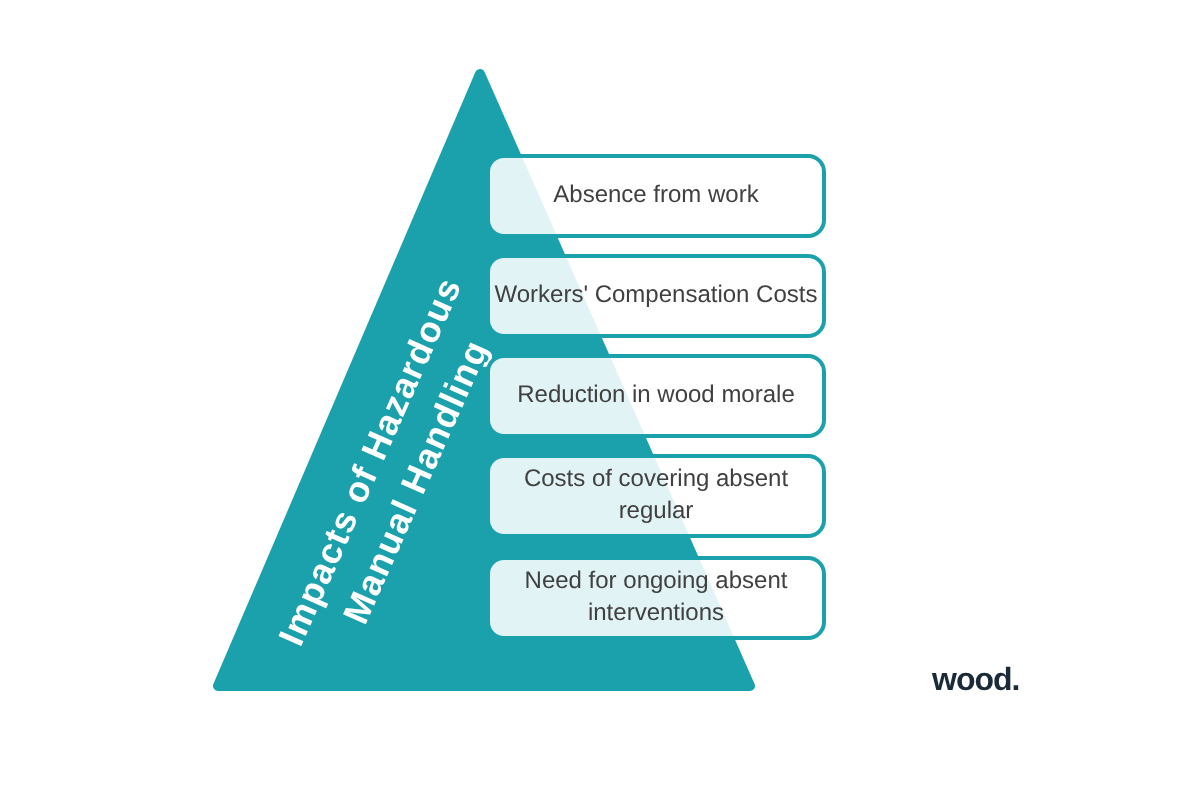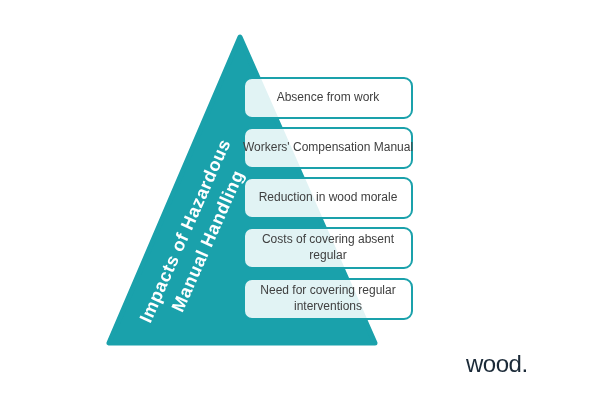--- a/index.html
+++ b/index.html
@@ -46,44 +46,44 @@
     text-align:center;
     padding:0 6px;
   }
   .level-box:nth-child(1){top:65px;}
   .level-box:nth-child(2){top:115px;white-space:nowrap;padding:0 2px;}
   .level-box:nth-child(3){top:165px;}
   .level-box:nth-child(4){top:215px;}
   .level-box:nth-child(5){top:266px;}
   .logo{
     position:absolute;
-    left:466px;top:350px;
-    font-size:24px;
-    font-weight:normal;
+    left:466px;top:332px;
+    font-size:16px;
+    font-weight:bold;
     letter-spacing:-0.5px;
     color:var(--logo-color,#1B2A38);
   }
 </style>
 </head>
 <body style="--teal: #1AA1AB; --box-fill: rgba(255,255,255,0.87); --box-text: #404040; --title-color: #FFFFFF; --logo-color: #1B2A38; --bg: #FFFFFF;">
 
 <div class="canvas">
 
   <svg class="triangle-svg" viewBox="0 0 600 400" aria-hidden="true">
     <polygon points="240,37 109,343 375,343"></polygon>
   </svg>
 
   <div class="pyramid-title">
     <span>Impacts of Hazardous</span>
     <span>Manual Handling</span>
   </div>
 
   <div class="levels">
     <div class="level-box">Absence from work</div>
-    <div class="level-box">Workers' Compensation Manual</div>
+    <div class="level-box">Workers' Compensation Costs</div>
     <div class="level-box">Reduction in wood morale</div>
     <div class="level-box">Costs of covering absent regular</div>
-    <div class="level-box">Need for covering regular interventions</div>
+    <div class="level-box">Need for ongoing absent interventions</div>
   </div>
 
   <div class="logo">wood.</div>
 
 </div>
 
 </body></html>

